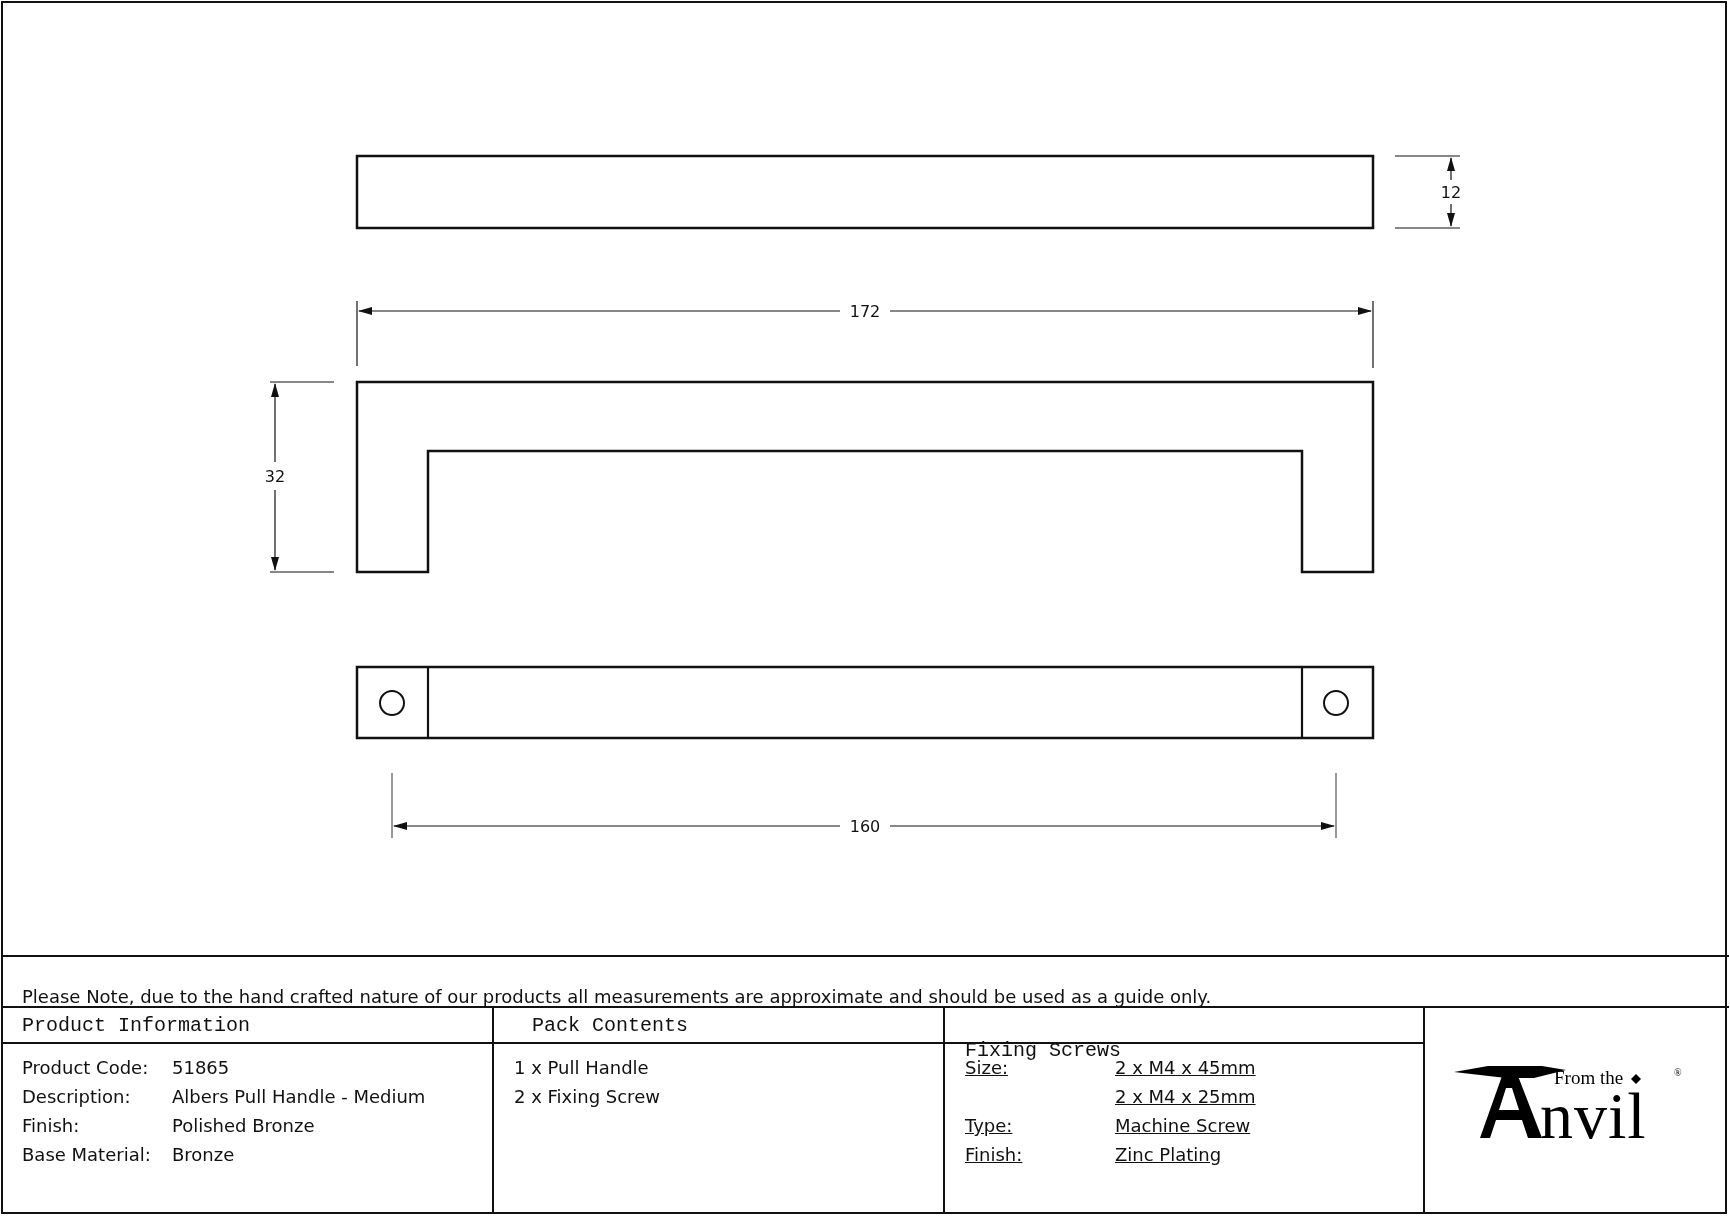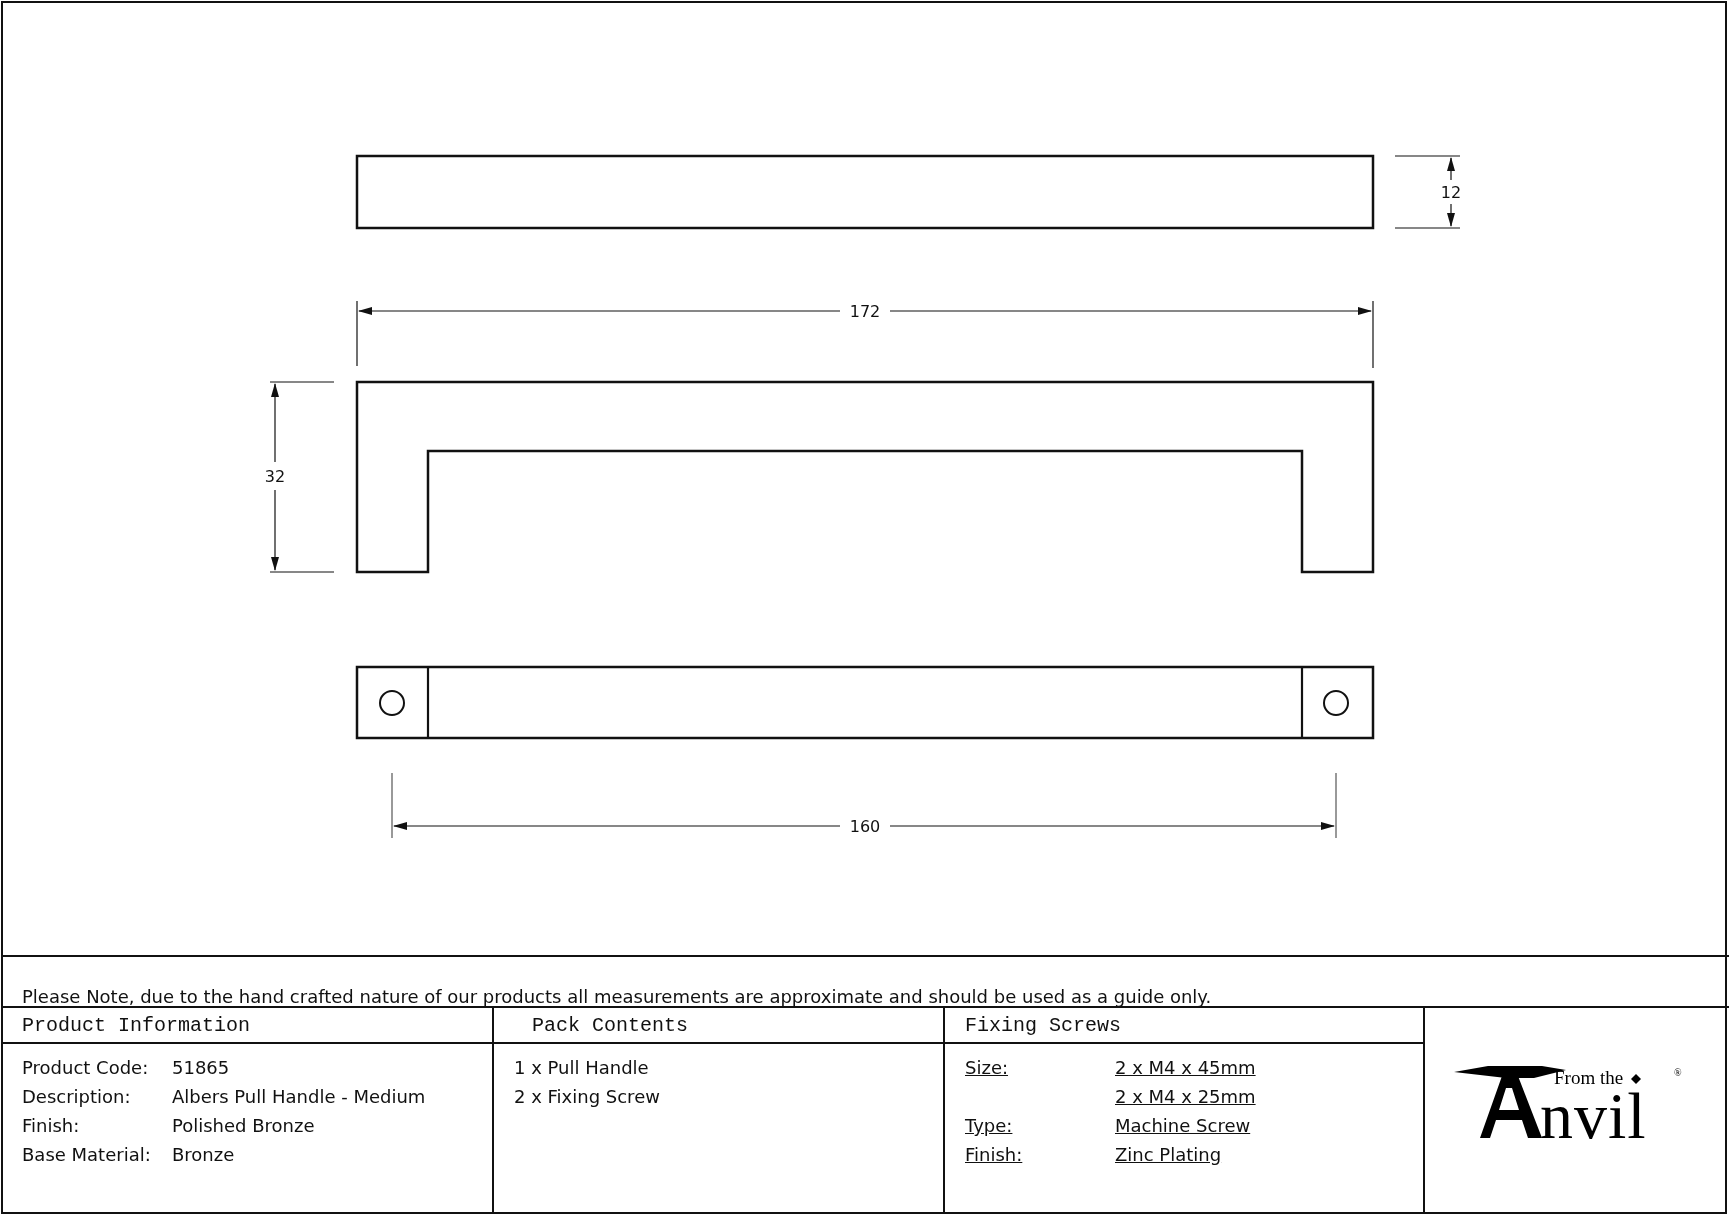--- a/index.html
+++ b/index.html
@@ -110,21 +110,21 @@
       <span>Bronze</span>
     </div>
 </div>
 
 <div class="cell-title" style="left:532px;">Pack Contents</div>
 <div class="kv" style="left:514px; top:1053px;">
   <div class="row">1 x Pull Handle</div>
   <div class="row">2 x Fixing Screw</div>
 </div>
 
-<div class="cell-title" style="left:965px;">Fixing Screws</div>
+<div class="cell-title" style="left:965px;margin-top:25px;">Fixing Screws</div>
 <div class="kv" style="left:965px; top:1053px;text-decoration:underline;">
   <div class="row">
       <span class="k" style="width:150px">Size:</span>
       <span>2 x M4 x 45mm</span>
     </div>
   <div class="row">
       <span class="k" style="width:150px"></span>
       <span>2 x M4 x 25mm</span>
     </div>
   <div class="row">

